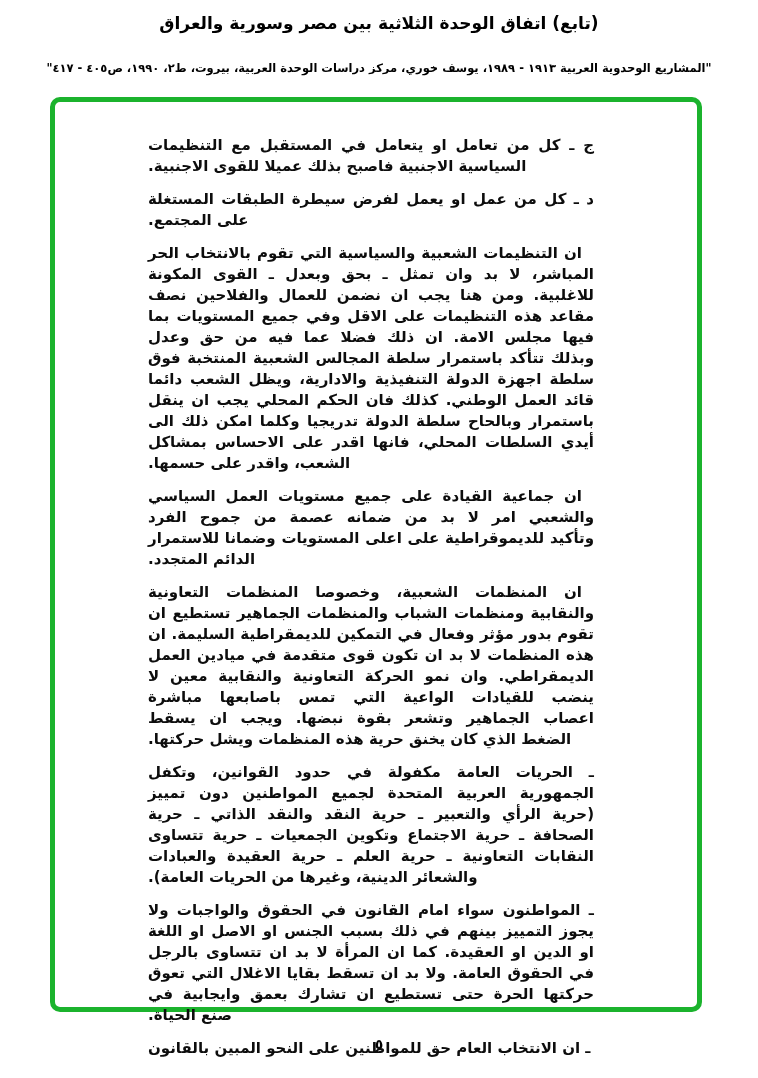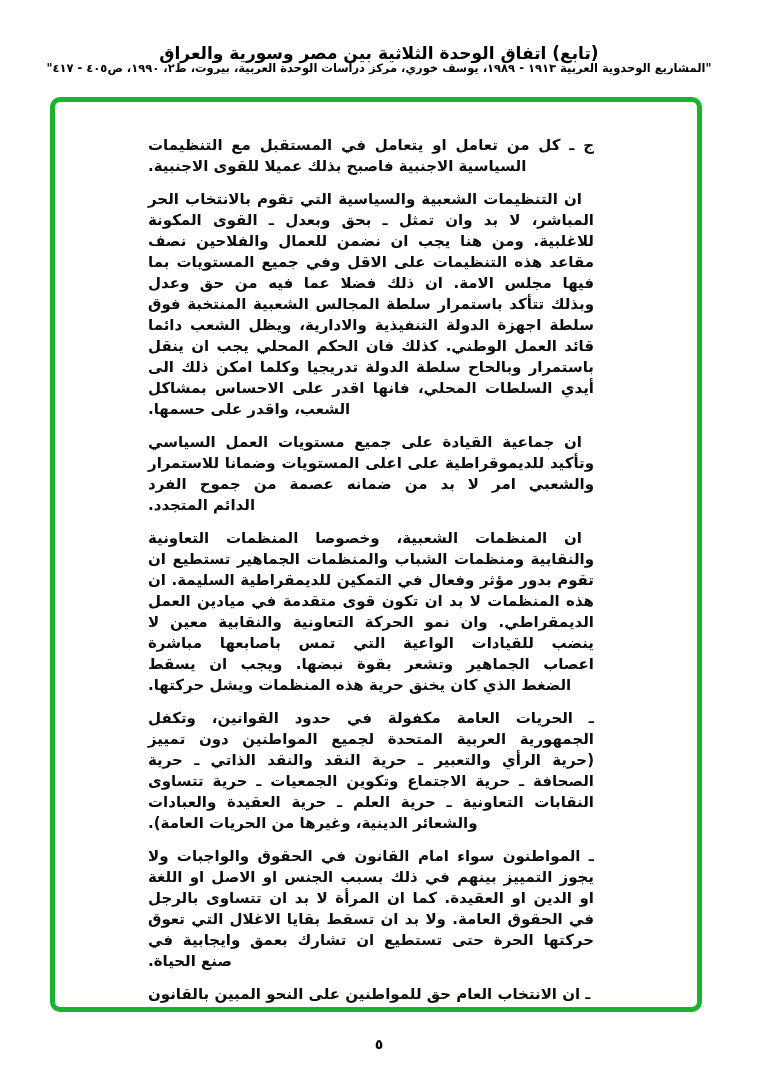--- a/index.html
+++ b/index.html
@@ -1,20 +1,20 @@
 <!DOCTYPE html>
 <html lang="ar"><head>
 <meta charset="utf-8">
 <style>
   html, body { margin:0; padding:0; background:#ffffff; }
   body { width:758px; height:1078px; font-family:"DejaVu Sans", sans-serif; color:#111; }
   .page { position:relative; width:758px; height:1078px; background:#ffffff; overflow:hidden; }
 
   .doc-title {
-    position:absolute; top:43px; left:0; right:0;
+    position:absolute; top:13px; left:0; right:0;
     text-align:center; direction:rtl;
     font-weight:bold; font-size:17px; color:#000;
   }
   .doc-citation {
     position:absolute; top:61px; left:0; right:0;
     text-align:center; direction:rtl;
     font-weight:bold; font-size:11.5px; color:#000;
     letter-spacing:0;
   }
 
@@ -57,36 +57,40 @@
 
   <div class="doc-citation">"المشاريع الوحدوية العربية ١٩١٣ - ١٩٨٩، يوسف خوري، مركز دراسات الوحدة العربية، بيروت، ط٢، ١٩٩٠، ص٤٠٥ - ٤١٧"</div>
 
   <div class="green-frame" style="border-color: rgb(27, 179, 45);">
     <div class="text-block" id="text-block">
         <div class="para">
           <div class="line just">ج ـ كل من تعامل او يتعامل في المستقبل مع التنظيمات</div>
           <div class="line hang">السياسية الاجنبية فاصبح بذلك عميلا للقوى الاجنبية.</div>
         </div>
         <div class="para">
+          <div class="line just">د ـ كل من عمل او يعمل لفرض سيطرة الطبقات المستغلة</div>
+          <div class="line hang">على المجتمع.</div>
+        </div>
+        <div class="para">
           <div class="line just ind">ان التنظيمات الشعبية والسياسية التي تقوم بالانتخاب الحر</div>
           <div class="line just">المباشر، لا بد وان تمثل ـ بحق وبعدل ـ القوى المكونة</div>
           <div class="line just">للاغلبية. ومن هنا يجب ان نضمن للعمال والفلاحين نصف</div>
           <div class="line just">مقاعد هذه التنظيمات على الاقل وفي جميع المستويات بما</div>
           <div class="line just">فيها مجلس الامة. ان ذلك فضلا عما فيه من حق وعدل</div>
           <div class="line just">وبذلك تتأكد باستمرار سلطة المجالس الشعبية المنتخبة فوق</div>
           <div class="line just">سلطة اجهزة الدولة التنفيذية والادارية، ويظل الشعب دائما</div>
           <div class="line just">قائد العمل الوطني. كذلك فان الحكم المحلي يجب ان ينقل</div>
           <div class="line just">باستمرار وبالحاح سلطة الدولة تدريجيا وكلما امكن ذلك الى</div>
           <div class="line just">أيدي السلطات المحلي، فانها اقدر على الاحساس بمشاكل</div>
           <div class="line">الشعب، واقدر على حسمها.</div>
         </div>
         <div class="para">
           <div class="line just ind">ان جماعية القيادة على جميع مستويات العمل السياسي</div>
+          <div class="line just">والشعبي امر لا بد من ضمانه عصمة من جموح الفرد</div>
           <div class="line just">وتأكيد للديموقراطية على اعلى المستويات وضمانا للاستمرار</div>
-          <div class="line just">والشعبي امر لا بد من ضمانه عصمة من جموح الفرد</div>
           <div class="line">الدائم المتجدد.</div>
         </div>
         <div class="para">
           <div class="line just ind">ان المنظمات الشعبية، وخصوصا المنظمات التعاونية</div>
           <div class="line just">والنقابية ومنظمات الشباب والمنظمات الجماهير تستطيع ان</div>
           <div class="line just">تقوم بدور مؤثر وفعال في التمكين للديمقراطية السليمة. ان</div>
           <div class="line just">هذه المنظمات لا بد ان تكون قوى متقدمة في ميادين العمل</div>
           <div class="line just">الديمقراطي. وان نمو الحركة التعاونية والنقابية معين لا</div>
           <div class="line just">ينضب للقيادات الواعية التي تمس باصابعها مباشرة</div>
           <div class="line just">اعصاب الجماهير وتشعر بقوة نبضها. ويجب ان يسقط</div>

